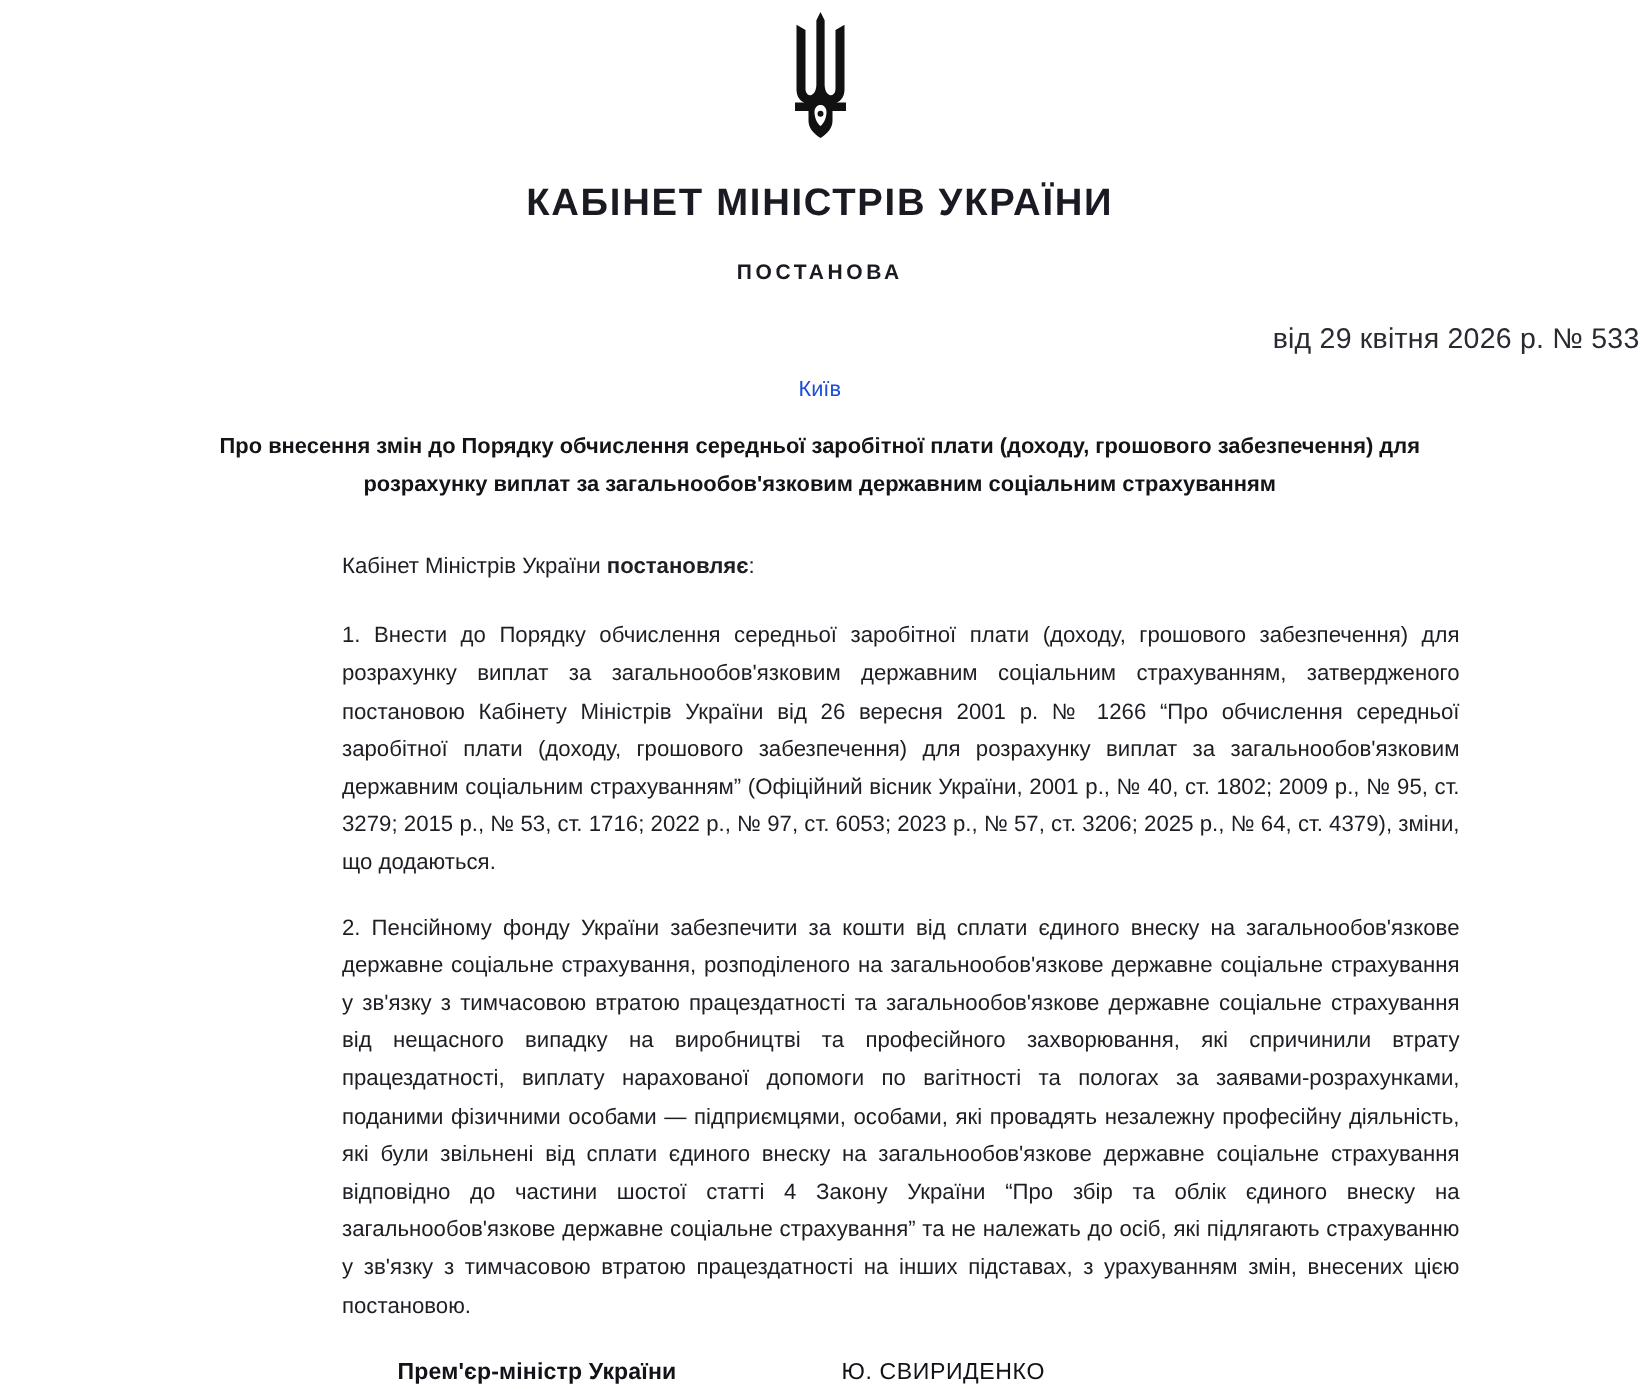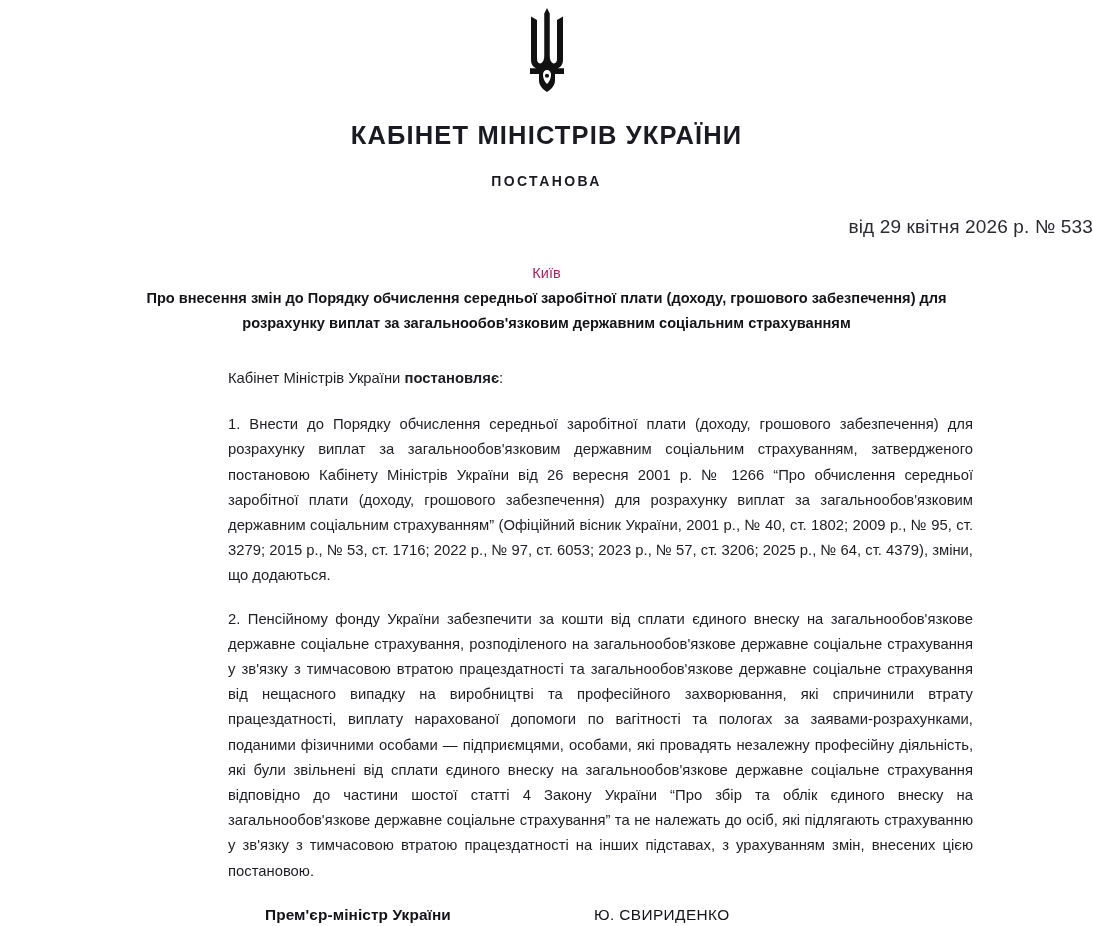--- a/index.html
+++ b/index.html
@@ -69,27 +69,27 @@
     left: 0;
     width: 1093px;
     text-align: right;
     font-size: 19px;
     font-weight: 400;
     color: #2a2a33;
     letter-spacing: 0.15px;
   }
   .doc-city {
     position: absolute;
-    top: 265px;
+    top: 252px;
     left: 0;
     width: 1093px;
     text-align: center;
     font-size: 14.5px;
     font-weight: 400;
-    color: #be185d;
+    color: #1d4ed8;
   }
 
   
   .subject {
     position: absolute;
     top: 286px;
     left: 112px;
     width: 869px;
     text-align: center;
     font-size: 14.6px;
@@ -119,21 +119,20 @@
   .para b, .para strong { font-weight: 700; }
 
   
   .signature {
     position: absolute;
     top: 906px;
     left: 265px;
     width: 720px;
     display: flex;
     align-items: baseline;
-    gap: 33px;
   }
   .sig-role {
     font-size: 15.4px;
     font-weight: 700;
     color: #121218;
     letter-spacing: 0.1px;
     width: 296px;
     flex: 0 0 296px;
   }
   .sig-name {

